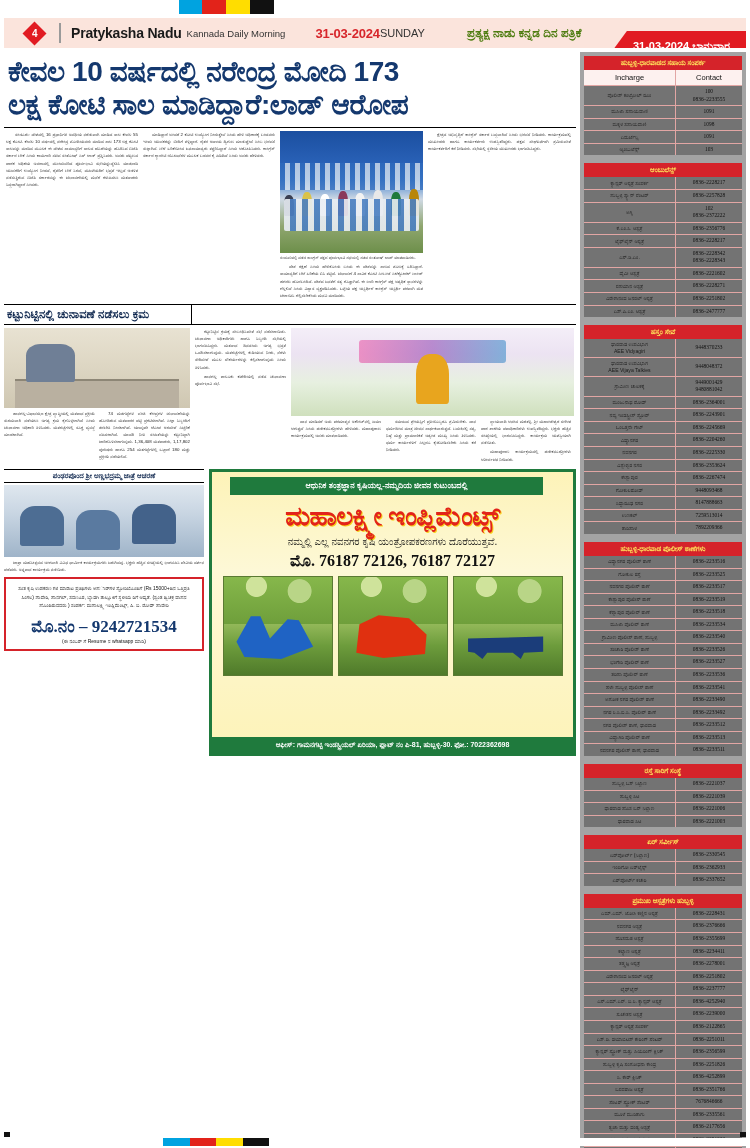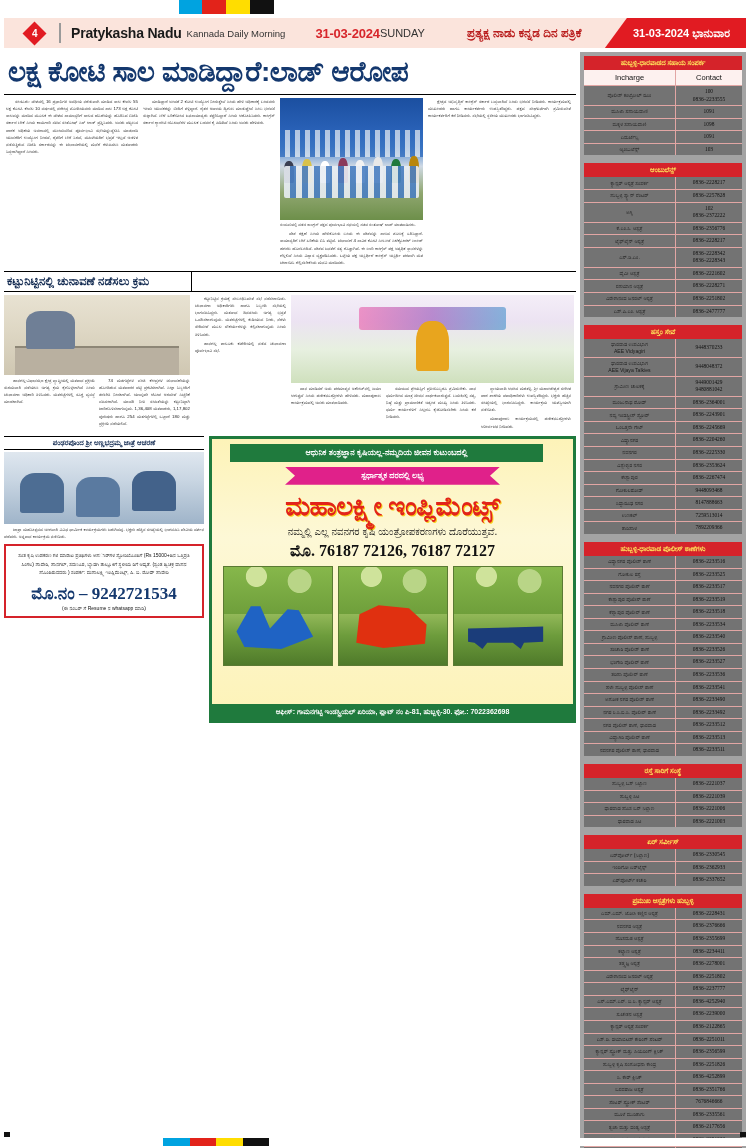--- a/index.html
+++ b/index.html
@@ -28,23 +28,23 @@
     transform: rotate(45deg); margin-left: 22px;
     display:flex; align-items:center; justify-content:center;
     flex: 0 0 auto;
   }
   .logo-dia span { transform: rotate(-45deg); color:#fff; font-weight:bold; font-size:10px; }
   .mast-div { width:2px; height:20px; background:#9a9a9a; margin:0 10px 0 16px; }
   .mast-title { font-size: 14px; font-weight: bold; color:#1a1a1a; letter-spacing:-0.2px; }
   .mast-sub { font-size: 9.5px; color:#333; margin-left:5px; }
   .mast-date { font-size: 13px; font-weight: bold; color:#d7262b; margin-left:30px; letter-spacing:-0.2px;}
   .mast-day { font-size: 11px; color:#333; margin-left:0; }
-  .mast-kn { font-size: 12px; color:#b91c1c; margin-left:42px; font-weight:600;}
+  .mast-kn { font-size: 12px; color:#4d7c0f; margin-left:42px; font-weight:600;}
   .mast-redflag {
-    position:absolute; right:0; top:0; height:30px;
+    position:absolute; right:0; top:13px; height:30px;
     background:#e11b22; color:#fff;
     display:flex; align-items:center; justify-content:center;
     padding: 0 16px 0 28px; font-size:11px; font-weight:bold;
     clip-path: polygon(22px 0, 100% 0, 100% 100%, 0 100%);
   }
 
   
   .content { display:flex; margin: 4px 4px 0 4px; }
   .left-col { width: 572px; position:relative; }
   .right-col { width: 170px; margin-left: 4px; }
@@ -229,20 +229,21 @@
     <div class="mast-day">SUNDAY</div>
     <div class="mast-kn">ಪ್ರತ್ಯಕ್ಷ ನಾಡು ಕನ್ನಡ ದಿನ ಪತ್ರಿಕೆ</div>
     <div class="mast-redflag">31-03-2024 ಭಾನುವಾರ</div>
   </div>
 
   <div class="content">
 
     <div class="left-col">
 
       <div class="headline">
+        <span class="hl-line">ಕೇವಲ 10 ವರ್ಷದಲ್ಲಿ ನರೇಂದ್ರ ಮೋದಿ 173</span>
         <span class="hl-line">ಲಕ್ಷ ಕೋಟಿ ಸಾಲ ಮಾಡಿದ್ದಾರೆ:ಲಾಡ್ ಆರೋಪ</span>
       </div>
 
       <div class="blk1">
         <div class="col-text c1">
           <p>ಸಂಡೂರು: ದೇಶದಲ್ಲಿ 16 ಪ್ರಧಾನಿಗಳ ಅವಧಿಯ ನರೆಡುವಾಗಿ ಮಾಡಿದ ಸಾಲ ಕೇವಲ 55 ಲಕ್ಷ ಕೋಟಿ. ಕೇವಲ 10 ವರ್ಷದಲ್ಲಿ ನರೇಂದ್ರ ಮೋದಿಯವರು ಮಾಡಿದ ಸಾಲ 173 ಲಕ್ಷ ಕೋಟಿ ಸಾಲವನ್ನು ಮಾಡಿದ ಮೂಲಕ ಈ ದೇಶದ ಸಾಮಾನ್ಯರಿಗೆ ಸಾಲದ ಹೊರೆಯನ್ನು ಹೊರಿಸಿದ ಬಿಜೆಪಿ ಸರ್ಕಾರ ಬೇಕೆ ಎಂದು ಕಾಮಗಾರಿ ಸಚಿವ ಸಂತೋಷ್ ಎಸ್ ಲಾಡ್ ಪ್ರಶ್ನಿಸಿದರು.
 ಅವರು ಪಟ್ಟಣದ ಪಾಠಕ ಅಧಿಕಯ ಅವರಾದಲ್ಲಿ ಮುಂದುವರಿದ ಪೂರ್ವಭಾವಿ ಸಭೆಯನ್ನುದ್ದೇಶಿಸಿ ಮಾತನಾಡಿ ಯುವಕರಿಗೆ ಉದ್ಯೋಗ ನೀಡದೆ, ರೈತರಿಗೆ ಬೆಲೆ ಸಿಗದೆ, ಮಹಿಳೆಯರಿಗೆ ಭದ್ರತೆ ಇಲ್ಲದೆ ಆಡಳಿತ ನಡೆಸುತ್ತಿರುವ ಬಿಜೆಪಿ ಸರ್ಕಾರವನ್ನು ಈ ಚುನಾವಣೆಯಲ್ಲಿ ಮನೆಗೆ ಕಳುಹಿಸಲು ಮತದಾರರು ಸಿದ್ಧರಾಗಿದ್ದಾರೆ ಎಂದರು.</p>
         </div>
         <div class="col-text c2">
           <p>ಮಾಡಿದ್ದಾರೆ ಅಂದರೆ 2 ಕೋಟಿ ಉದ್ಯೋಗ ನೀಡುತ್ತೇವೆ ಎಂದು ಹೇಳಿ ಅಧಿಕಾರಕ್ಕೆ ಬಂದವರು ಇಂದು ಯುವಕರನ್ನು ಬೀದಿಗೆ ತಳ್ಳಿದ್ದಾರೆ. ರೈತರ ಆದಾಯ ದ್ವಿಗುಣ ಮಾಡುತ್ತೇವೆ ಎಂಬ ಭರವಸೆ ಸುಳ್ಳಾಗಿದೆ. ಬೆಲೆ ಏರಿಕೆಯಿಂದ ಜನಸಾಮಾನ್ಯರು ತತ್ತರಿಸಿದ್ದಾರೆ ಎಂದು ಆರೋಪಿಸಿದರು. ಕಾಂಗ್ರೆಸ್ ಸರ್ಕಾರ ಗ್ಯಾರಂಟಿ ಯೋಜನೆಗಳ ಮೂಲಕ ಬಡವರ ಕೈ ಹಿಡಿದಿದೆ ಎಂದು ಅವರು ಹೇಳಿದರು.</p>
@@ -323,21 +324,20 @@
           <div class="classified">
             <div class="cls-body">ಸಂತ ಕೃಷಿ ಉಪಕರಣ ಗಳ ಮಾರಾಟ ಪ್ರತಿಧಿಗಳು ಅಹರ್ಾಗಳ ಸ್ಟೋರಿಯೊಂದಿಗೆ (Rs 15000+ದಿನ ಒತ್ತಿಪ್ರತಿ ಸಿಂಗಲ) ಹಾವೇರಿ, ಹಾನಗಲ್, ಸವಣೂರ, ಬ್ಯಾಡಗಿ ತಾಲ್ಲೂಕಿಗೆ ಸ್ಥಳೀಯ ರಿಗೆ ಆದ್ಯತೆ. (ಸ್ವಂತ ದ್ವಿಚಕ್ರ ವಾಹನ ಹೊಂದಿರುವವರು ) ಸಂಪರ್ಕ: ಮಹಾಲಕ್ಷ್ಮಿ ಇಂಪ್ಲಿಮೆಂಟ್ಸ್, ಪಿ. ಬಿ. ರೋಡ್ ಹಾವೇರಿ</div>
             <div class="cls-phone">ಮೊ.ನಂ – 9242721534</div>
             <div class="cls-note">(ಈ ನಂಬರ್ ಗೆ Resume ನ whatsapp ಮಾಡಿ)</div>
           </div>
         </div>
 
         <div class="blk3-right">
           <div class="bigad">
             <div class="ad-green-bar">ಆಧುನಿಕ ತಂತ್ರಜ್ಞಾನ ಕೃಷಿಯಲ್ಲ-ನಮ್ಮದಿಯ ಜೀವನ ಕುಟುಂಬದಲ್ಲಿ</div>
-            <div class="ad-ribbon">ಸ್ಪರ್ಧಾತ್ಮಕ ದರದಲ್ಲಿ ಲಭ್ಯ</div>
             <div class="ad-title">ಮಹಾಲಕ್ಷ್ಮೀ ಇಂಪ್ಲಿಮೆಂಟ್ಸ್</div>
             <div class="ad-tag">ನಮ್ಮಲ್ಲಿ ಎಲ್ಲ ನವನಗರ ಕೃಷಿ ಯಂತ್ರೋಪಕರಣಗಳು ದೊರೆಯುತ್ತವೆ.</div>
             <div class="ad-phone">ಮೊ. 76187 72126, 76187 72127</div>
             <div class="ad-imgs">
               <div class="ad-img">
                   <div class="mach blue"></div>
                 </div>
               <div class="ad-img">
                   <div class="mach red"></div>
                 </div>

